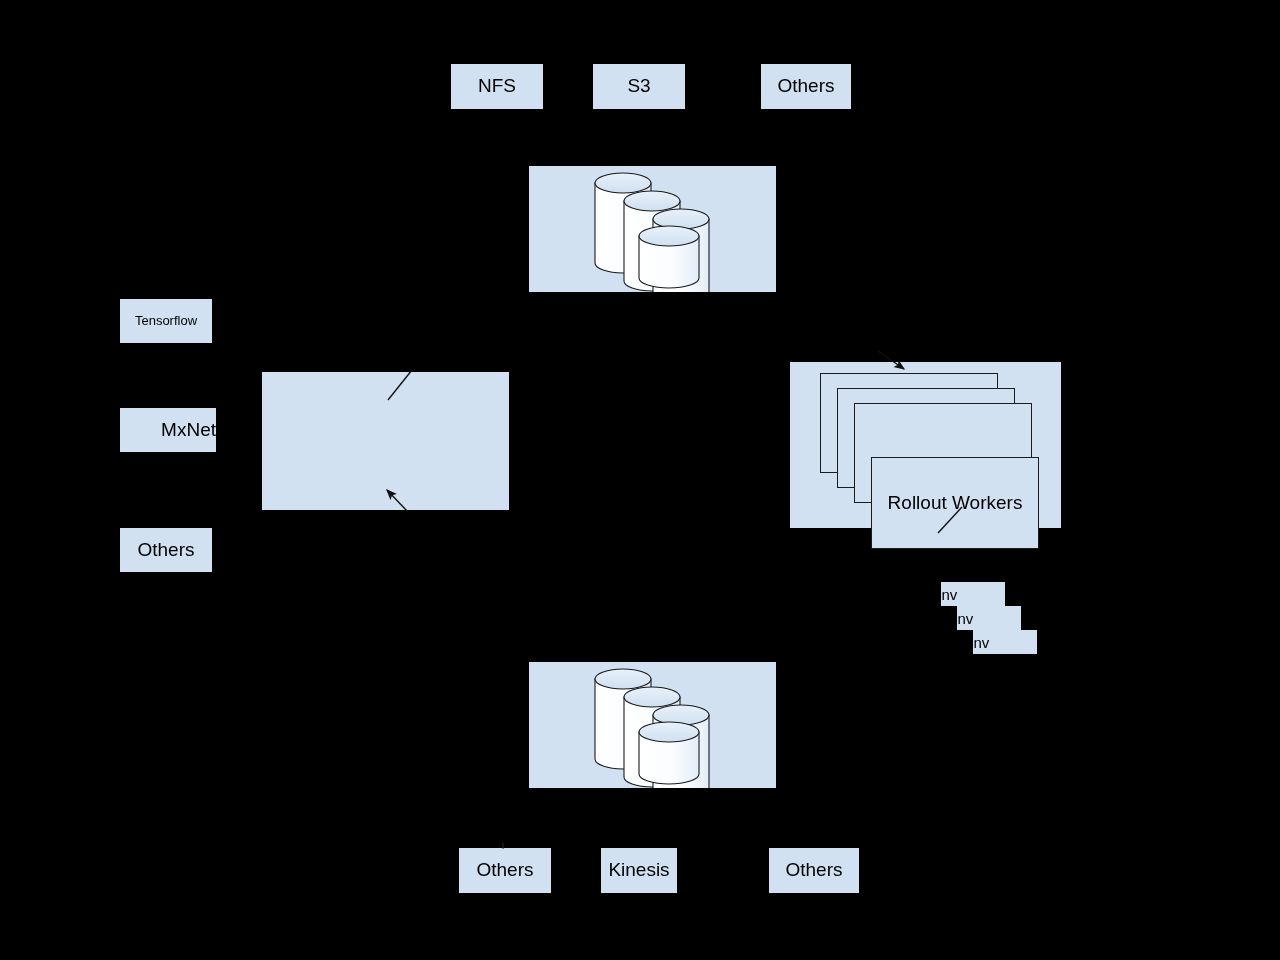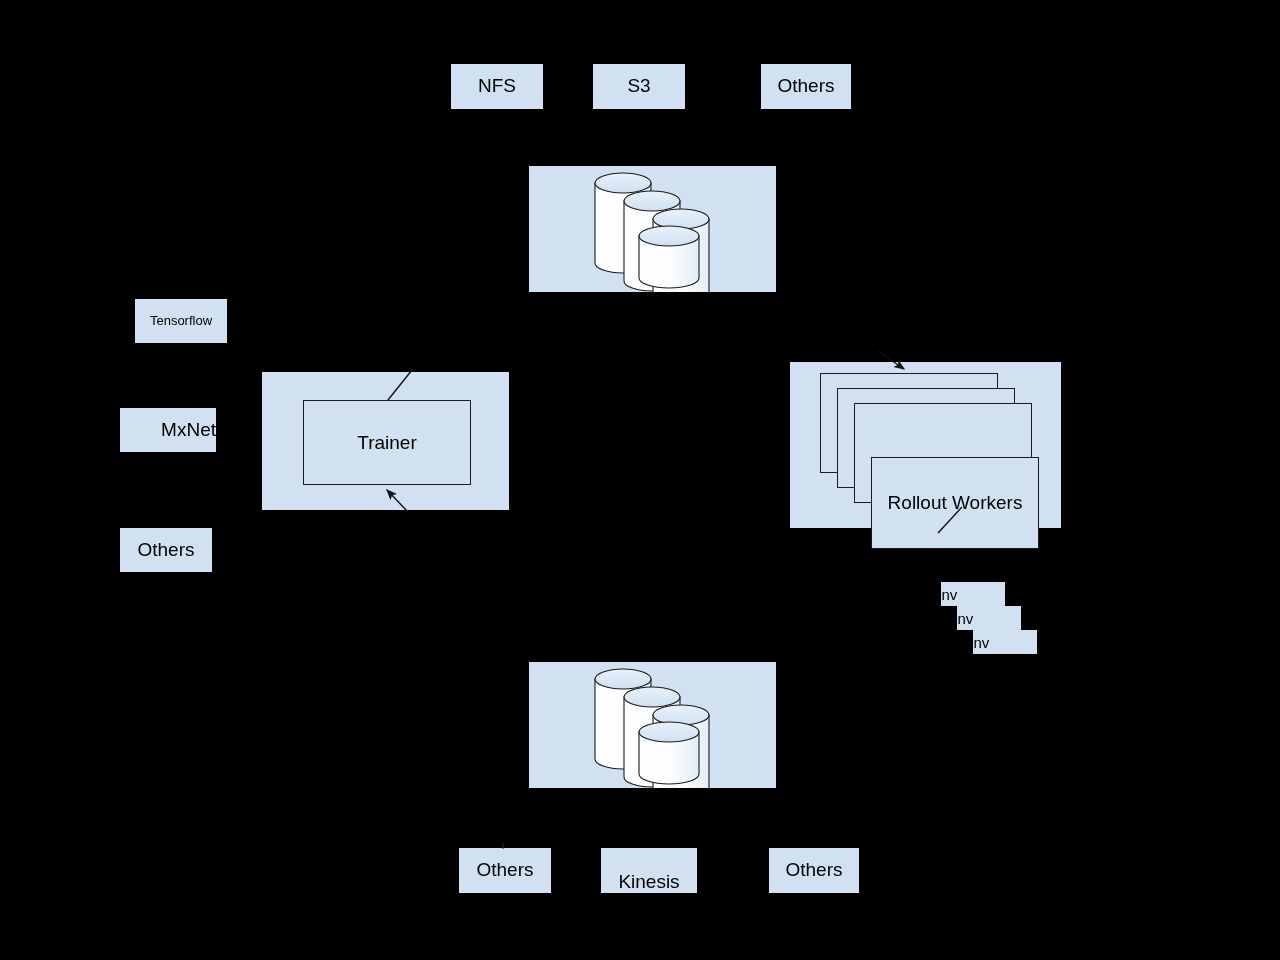--- a/index.html
+++ b/index.html
@@ -118,34 +118,31 @@
           <ellipse cx="152" cy="53" rx="28" ry="10" fill="url(#cylCapTop)"></ellipse>
         </g>
         <g>
           <path d="M110,70 L110,112 A30,10 0 0,0 170,112 L170,70 Z"></path>
           <ellipse cx="140" cy="70" rx="30" ry="10" fill="url(#cylCapTop)"></ellipse>
         </g>
       </g>
     </svg>
   </div>
 
-  <div class="node small-box" style="left:135px;top:299px;width:92px;height:44px;">
+  <div class="node small-box" style="left:120px;top:299px;width:92px;height:44px;">
     <span>Tensorflow</span>
   </div>
   <div class="node plain-box" style="left:120px;top:408px;width:96px;height:44px;justify-content:flex-end;">
     <span>MxNet</span>
   </div>
   <div class="node plain-box" style="left:120px;top:528px;width:92px;height:44px;">
     <span>Others</span>
   </div>
 
   <div class="panel" style="left:262px;top:372px;width:247px;height:138px;"></div>
-  <div class="inner-box" style="left:303px;top:400px;width:168px;height:85px;">
-    <span>Trainer</span>
-  </div>
 
   <div class="panel" style="left:790px;top:362px;width:271px;height:166px;"></div>
   <div class="inner-box" style="left:820px;top:373px;width:178px;height:100px;"></div>
   <div class="inner-box" style="left:837px;top:388px;width:178px;height:100px;"></div>
   <div class="inner-box" style="left:854px;top:403px;width:178px;height:100px;"></div>
   <div class="inner-box" style="left:871px;top:421px;width:168px;height:92px;margin-top:36px;">
     <span>Rollout Workers</span>
   </div>
 
   <div class="env-box" style="left:941px;top:582px;width:64px;height:24px;">
@@ -192,21 +189,21 @@
           <path d="M110,70 L110,112 A30,10 0 0,0 170,112 L170,70 Z"></path>
           <ellipse cx="140" cy="70" rx="30" ry="10" fill="url(#cylCapBot)"></ellipse>
         </g>
       </g>
     </svg>
   </div>
 
   <div class="node plain-box" style="left:459px;top:848px;width:92px;height:45px;">
     <span>Others</span>
   </div>
-  <div class="node plain-box" style="left:601px;top:848px;width:96px;height:45px;align-items:flex-end;">
+  <div class="node plain-box" style="left:601px;top:848px;width:76px;height:45px;">
     <span>Kinesis</span>
   </div>
   <div class="node plain-box" style="left:769px;top:848px;width:90px;height:45px;">
     <span>Others</span>
   </div>
 
   <svg class="overlay">
     <defs>
       <marker id="arrowhead" markerWidth="9" markerHeight="9" refX="7" refY="3.2" orient="auto" markerUnits="strokeWidth">
         <path d="M0,0 L8,3.2 L0,6.4 L1.8,3.2 Z" fill="#111111"></path>

